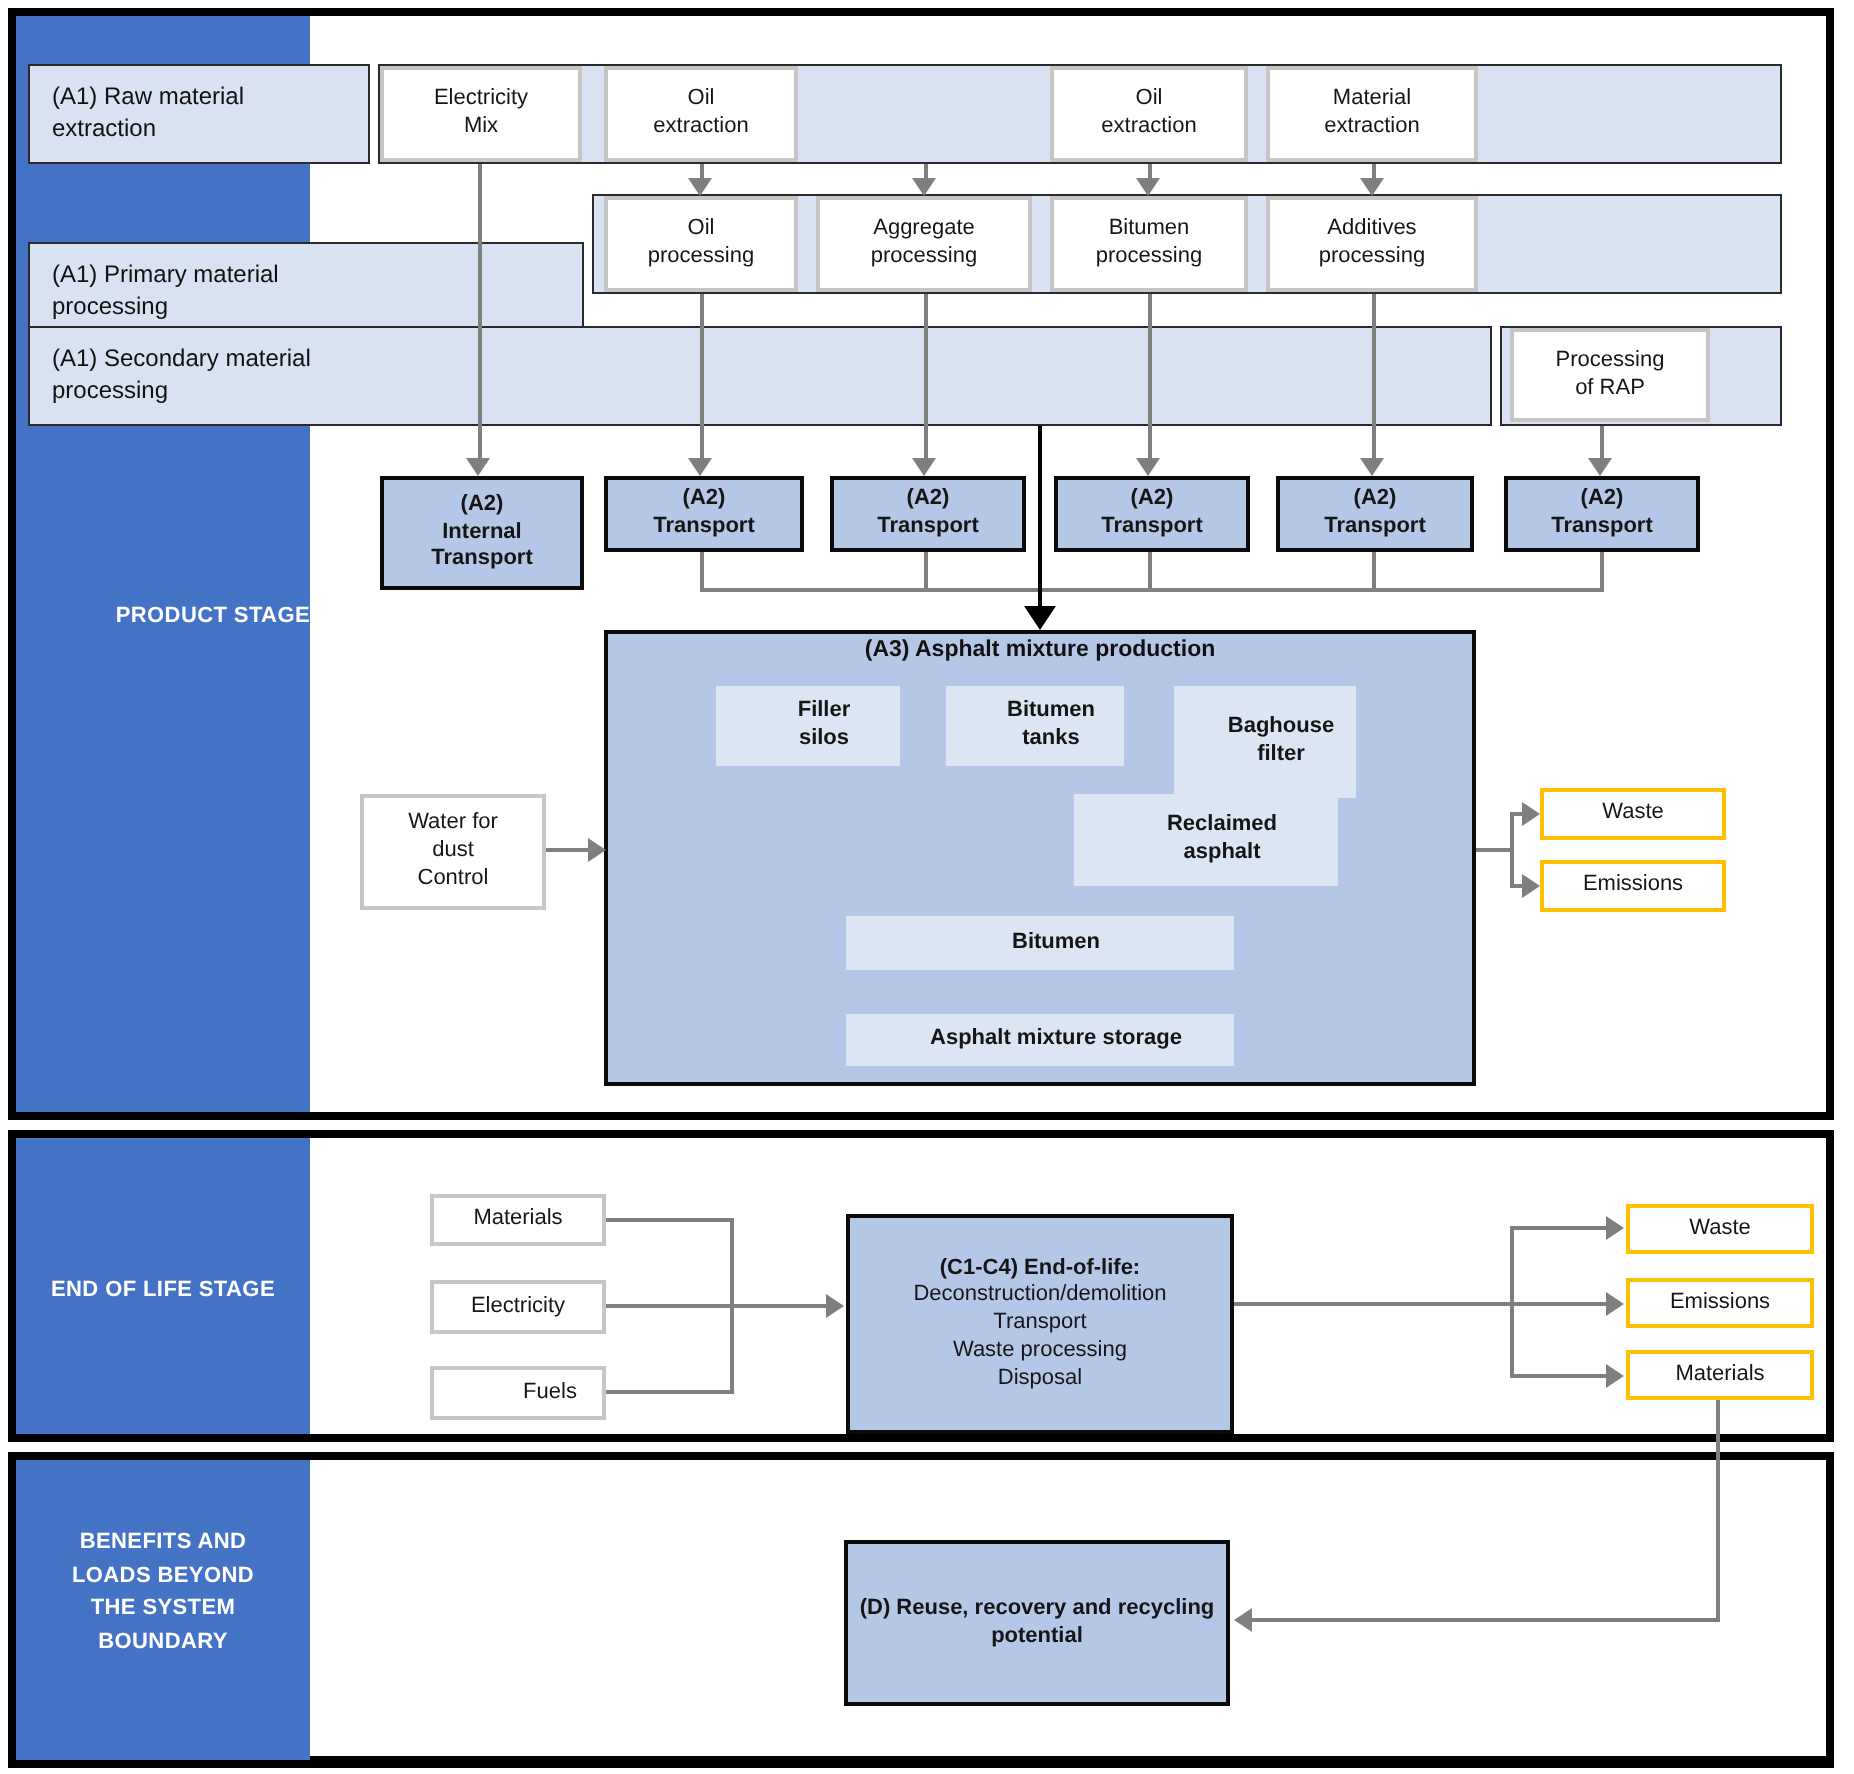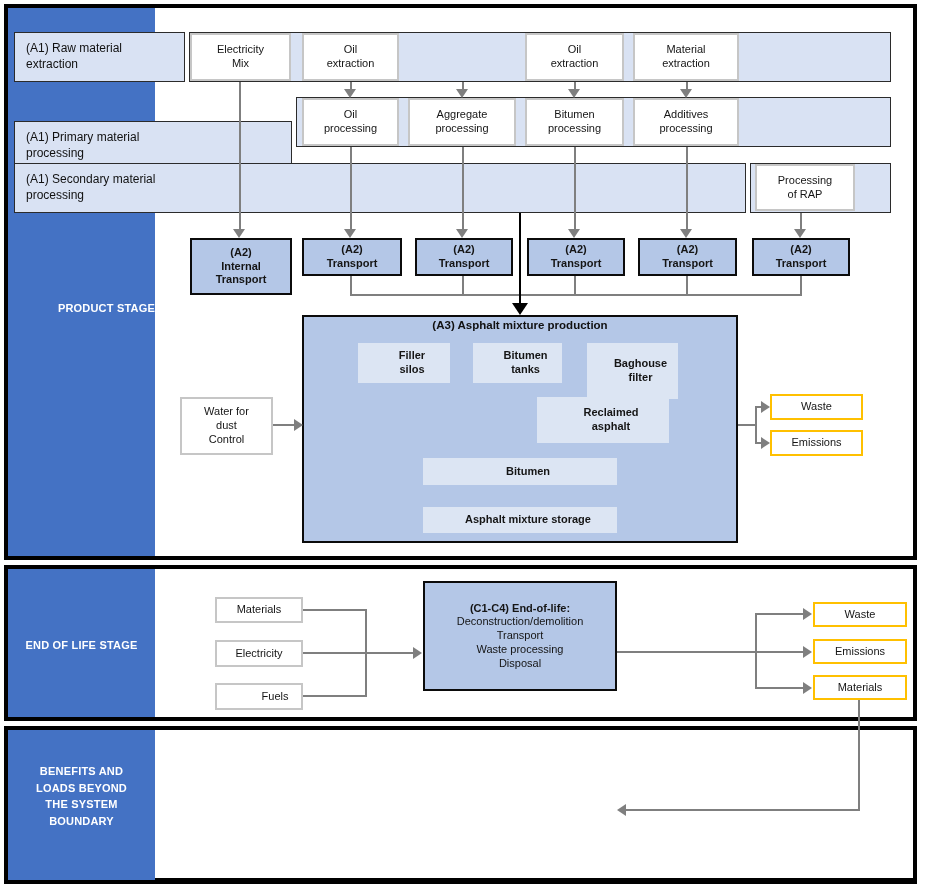--- a/index.html
+++ b/index.html
@@ -163,21 +163,21 @@
 
   <div class="bx white" style="left:215px;top:597px;width:88px;height:26px;">Materials</div>
   <div class="bx white" style="left:215px;top:640px;width:88px;height:27px;">Electricity</div>
   <div class="bx white" style="left:215px;top:683px;width:88px;height:27px;padding-left:32px;">Fuels</div>
   <div class="hl" style="left:303px;top:609px;width:64px;height:2px;"></div>
   <div class="hl" style="left:303px;top:695px;width:64px;height:2px;"></div>
   <div class="vl" style="left:365px;top:609px;width:2px;height:88px;"></div>
   <div class="hl" style="left:303px;top:652px;width:111px;height:2px;"></div>
   <div class="ah-r" style="left:413px;top:647px;"></div>
 
-  <div class="bx med" style="left:423px;top:581px;width:194px;height:110px;flex-direction:column;font-weight:normal;">
+  <div class="bx med" style="left:423px;top:607px;width:194px;height:110px;flex-direction:column;font-weight:normal;">
     <span class="cbox-title">(C1-C4) End-of-life:</span>
     <span>Deconstruction/demolition
 Transport
 Waste processing
 Disposal</span>
   </div>
 
   <div class="hl" style="left:617px;top:651px;width:140px;height:2px;"></div>
   <div class="vl" style="left:755px;top:613px;width:2px;height:76px;"></div>
   <div class="hl" style="left:757px;top:613px;width:48px;height:2px;"></div>
@@ -187,14 +187,16 @@
   <div class="hl" style="left:757px;top:687px;width:48px;height:2px;"></div>
   <div class="ah-r" style="left:803px;top:682px;"></div>
   <div class="bx yellow" style="left:813px;top:602px;width:94px;height:25px;">Waste</div>
   <div class="bx yellow" style="left:813px;top:639px;width:94px;height:25px;">Emissions</div>
   <div class="bx yellow" style="left:813px;top:675px;width:94px;height:25px;">Materials</div>
 
   <div class="vl top10" style="left:858px;top:700px;width:2px;height:111px;"></div>
   <div class="hl" style="left:625px;top:809px;width:235px;height:2px;"></div>
   <div class="ah-l" style="left:617px;top:804px;"></div>
 
+  <div class="bx med" style="left:422px;top:770px;width:193px;height:83px;">(D) Reuse, recovery and recycling
+potential</div>
 
 </div>
 
 </body></html>

